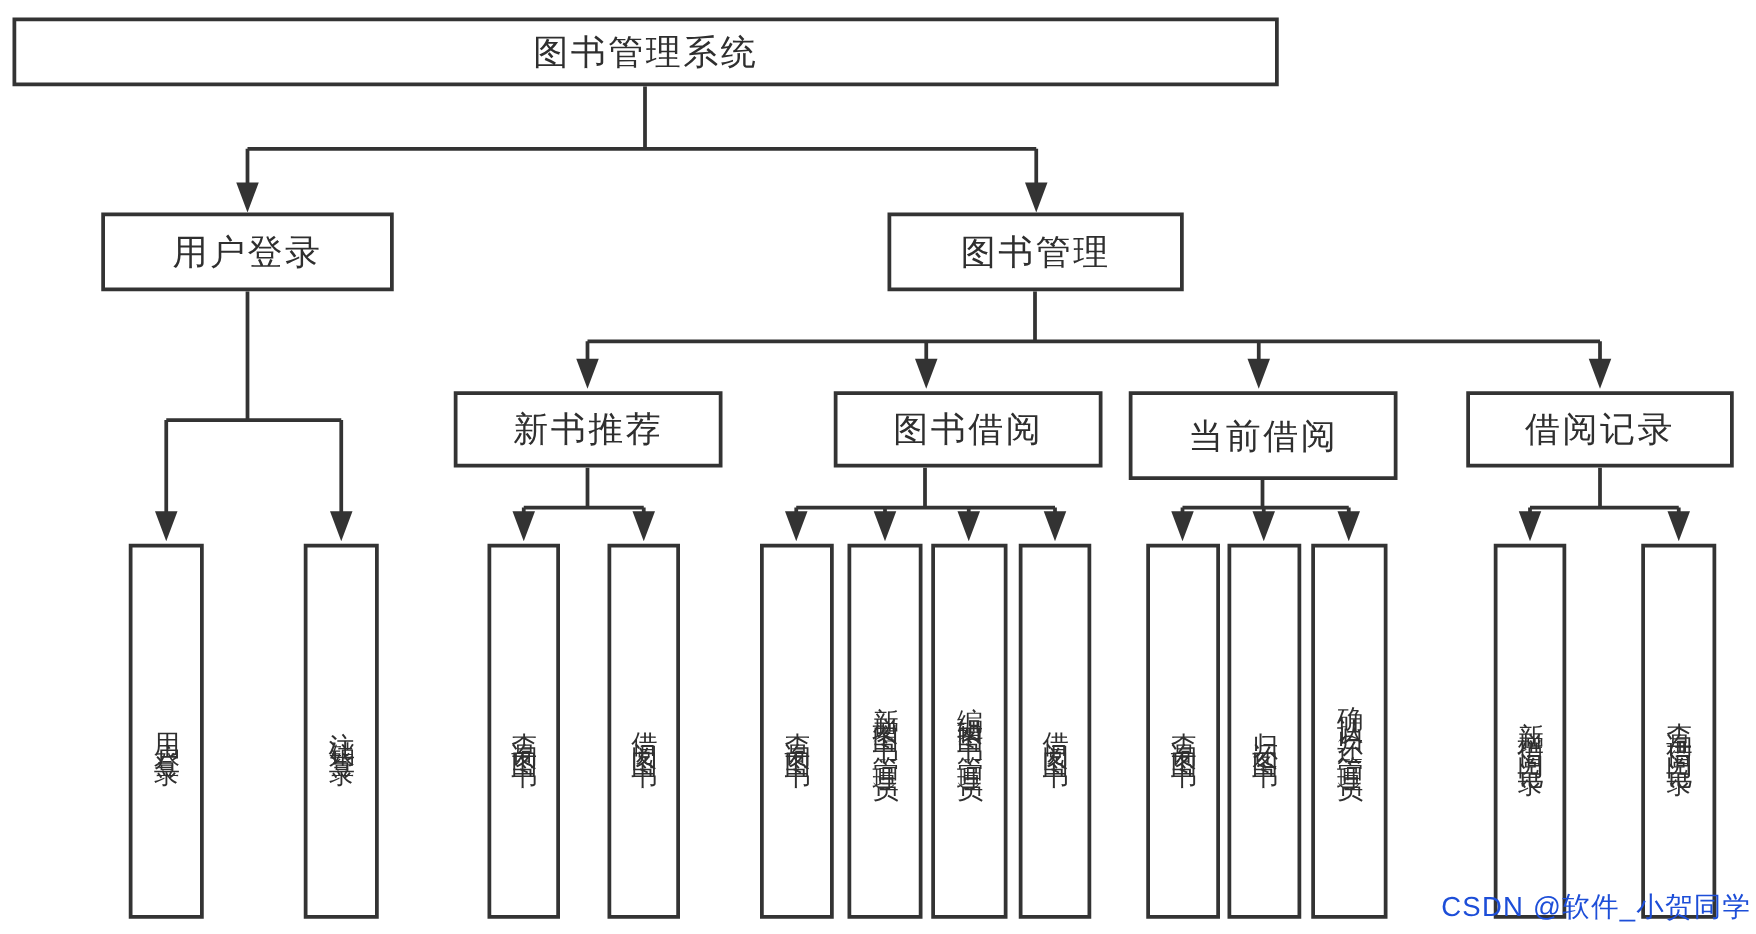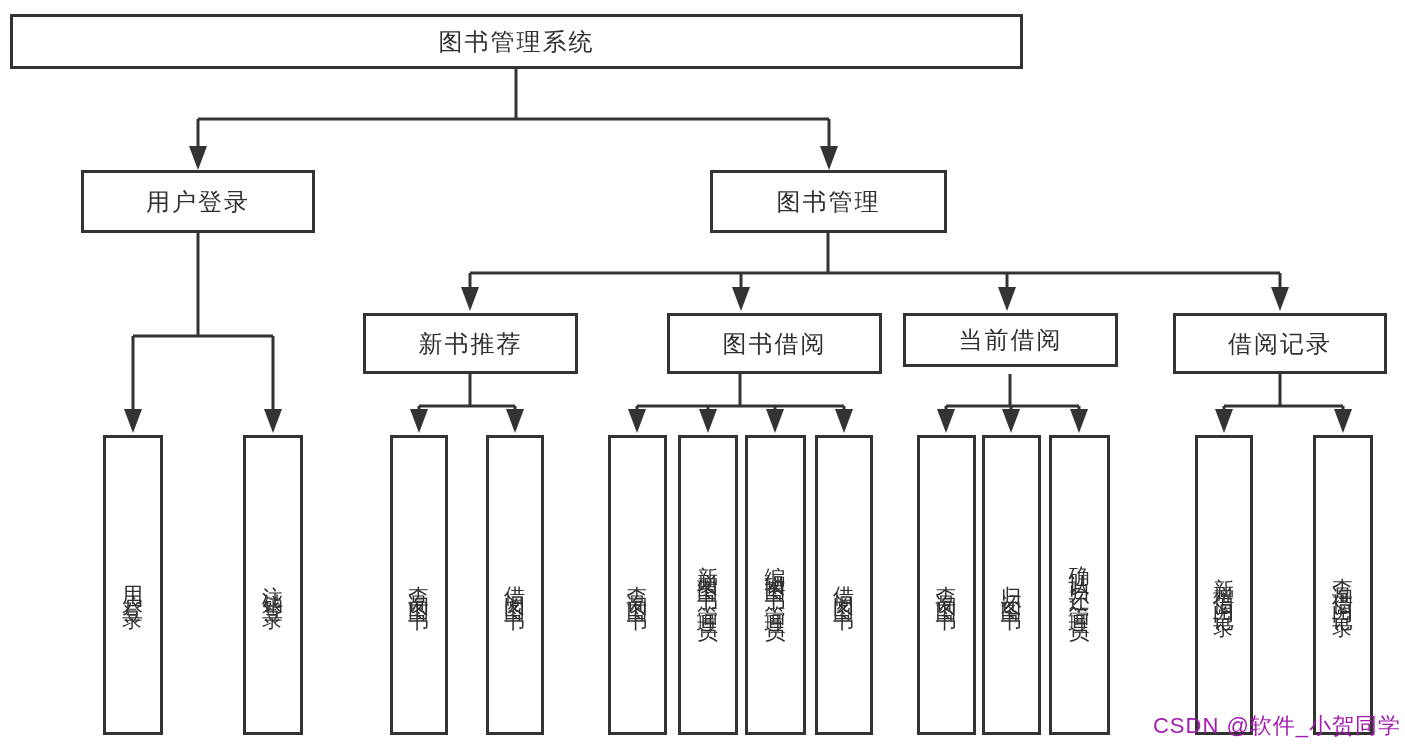--- a/index.html
+++ b/index.html
@@ -4,34 +4,34 @@
 <style>
   html,body{margin:0;padding:0;background:#fff;}
   #stage{
     position:relative;width:1405px;height:747px;background:#fff;overflow:hidden;
     font-family:"Liberation Sans","DejaVu Sans",sans-serif;
   }
   #wires{position:absolute;left:0;top:0;width:1405px;height:747px;pointer-events:none;}
   .hnode{
     position:absolute;box-sizing:border-box;border:3px solid #333;background:#fff;
     display:flex;align-items:center;justify-content:center;
-    font-size:24px;color:#2f2f2f;letter-spacing:2px;white-space:nowrap;
+    font-size:28px;color:#2f2f2f;letter-spacing:2px;white-space:nowrap;
   }
   .leaf{
     position:absolute;box-sizing:border-box;top:435px;height:300px;
     border:3px solid #333;background:#fff;
     display:flex;align-items:center;justify-content:center;overflow:hidden;
   }
   .vtext{
     writing-mode:vertical-rl;text-orientation:mixed;
     font-size:21px;letter-spacing:8px;line-height:1.1;color:#2f2f2f;
   }
   .watermark{
     position:absolute;right:4px;top:711px;z-index:5;
-    font-size:22px;color:#a21caf;letter-spacing:1px;white-space:nowrap;text-align:center;
+    font-size:22px;color:#1d4ed8;letter-spacing:1px;white-space:nowrap;text-align:center;
   }
 </style>
 </head>
 <body>
 
 <div id="stage">
 
   <svg id="wires" viewBox="0 0 1405 747" xmlns="http://www.w3.org/2000/svg">
     <path fill="none" stroke="#333" stroke-width="3" d="
       M516 69 V119 M198 119 H829 M198 119 V150 M829 119 V150
@@ -51,21 +51,21 @@
       M1215 409 h18 L1224 433 Z  M1334 409 h18 L1343 433 Z"></path>
   </svg>
 
   <div class="hnode" style="left:10px;top:14px;width:1013px;height:55px">图书管理系统</div>
 
   <div class="hnode" style="left:81px;top:170px;width:234px;height:63px">用户登录</div>
   <div class="hnode" style="left:363px;top:313px;width:215px;height:61px">新书推荐</div>
 
   <div class="hnode" style="left:710px;top:170px;width:237px;height:63px">图书管理</div>
   <div class="hnode" style="left:667px;top:313px;width:215px;height:61px">图书借阅</div>
-  <div class="hnode" style="left:903px;top:313px;width:215px;height:54px">当前借阅</div>
+  <div class="hnode" style="left:903px;top:313px;width:215px;height:71px">当前借阅</div>
   <div class="hnode" style="left:1173px;top:313px;width:214px;height:61px">借阅记录</div>
 
   <div class="leaf" style="left:103px;width:60px">
     <span class="vtext">用户登录</span>
   </div>
   <div class="leaf" style="left:243px;width:60px">
     <span class="vtext">注销登录</span>
   </div>
 
   <div class="leaf" style="left:390px;width:58px">

